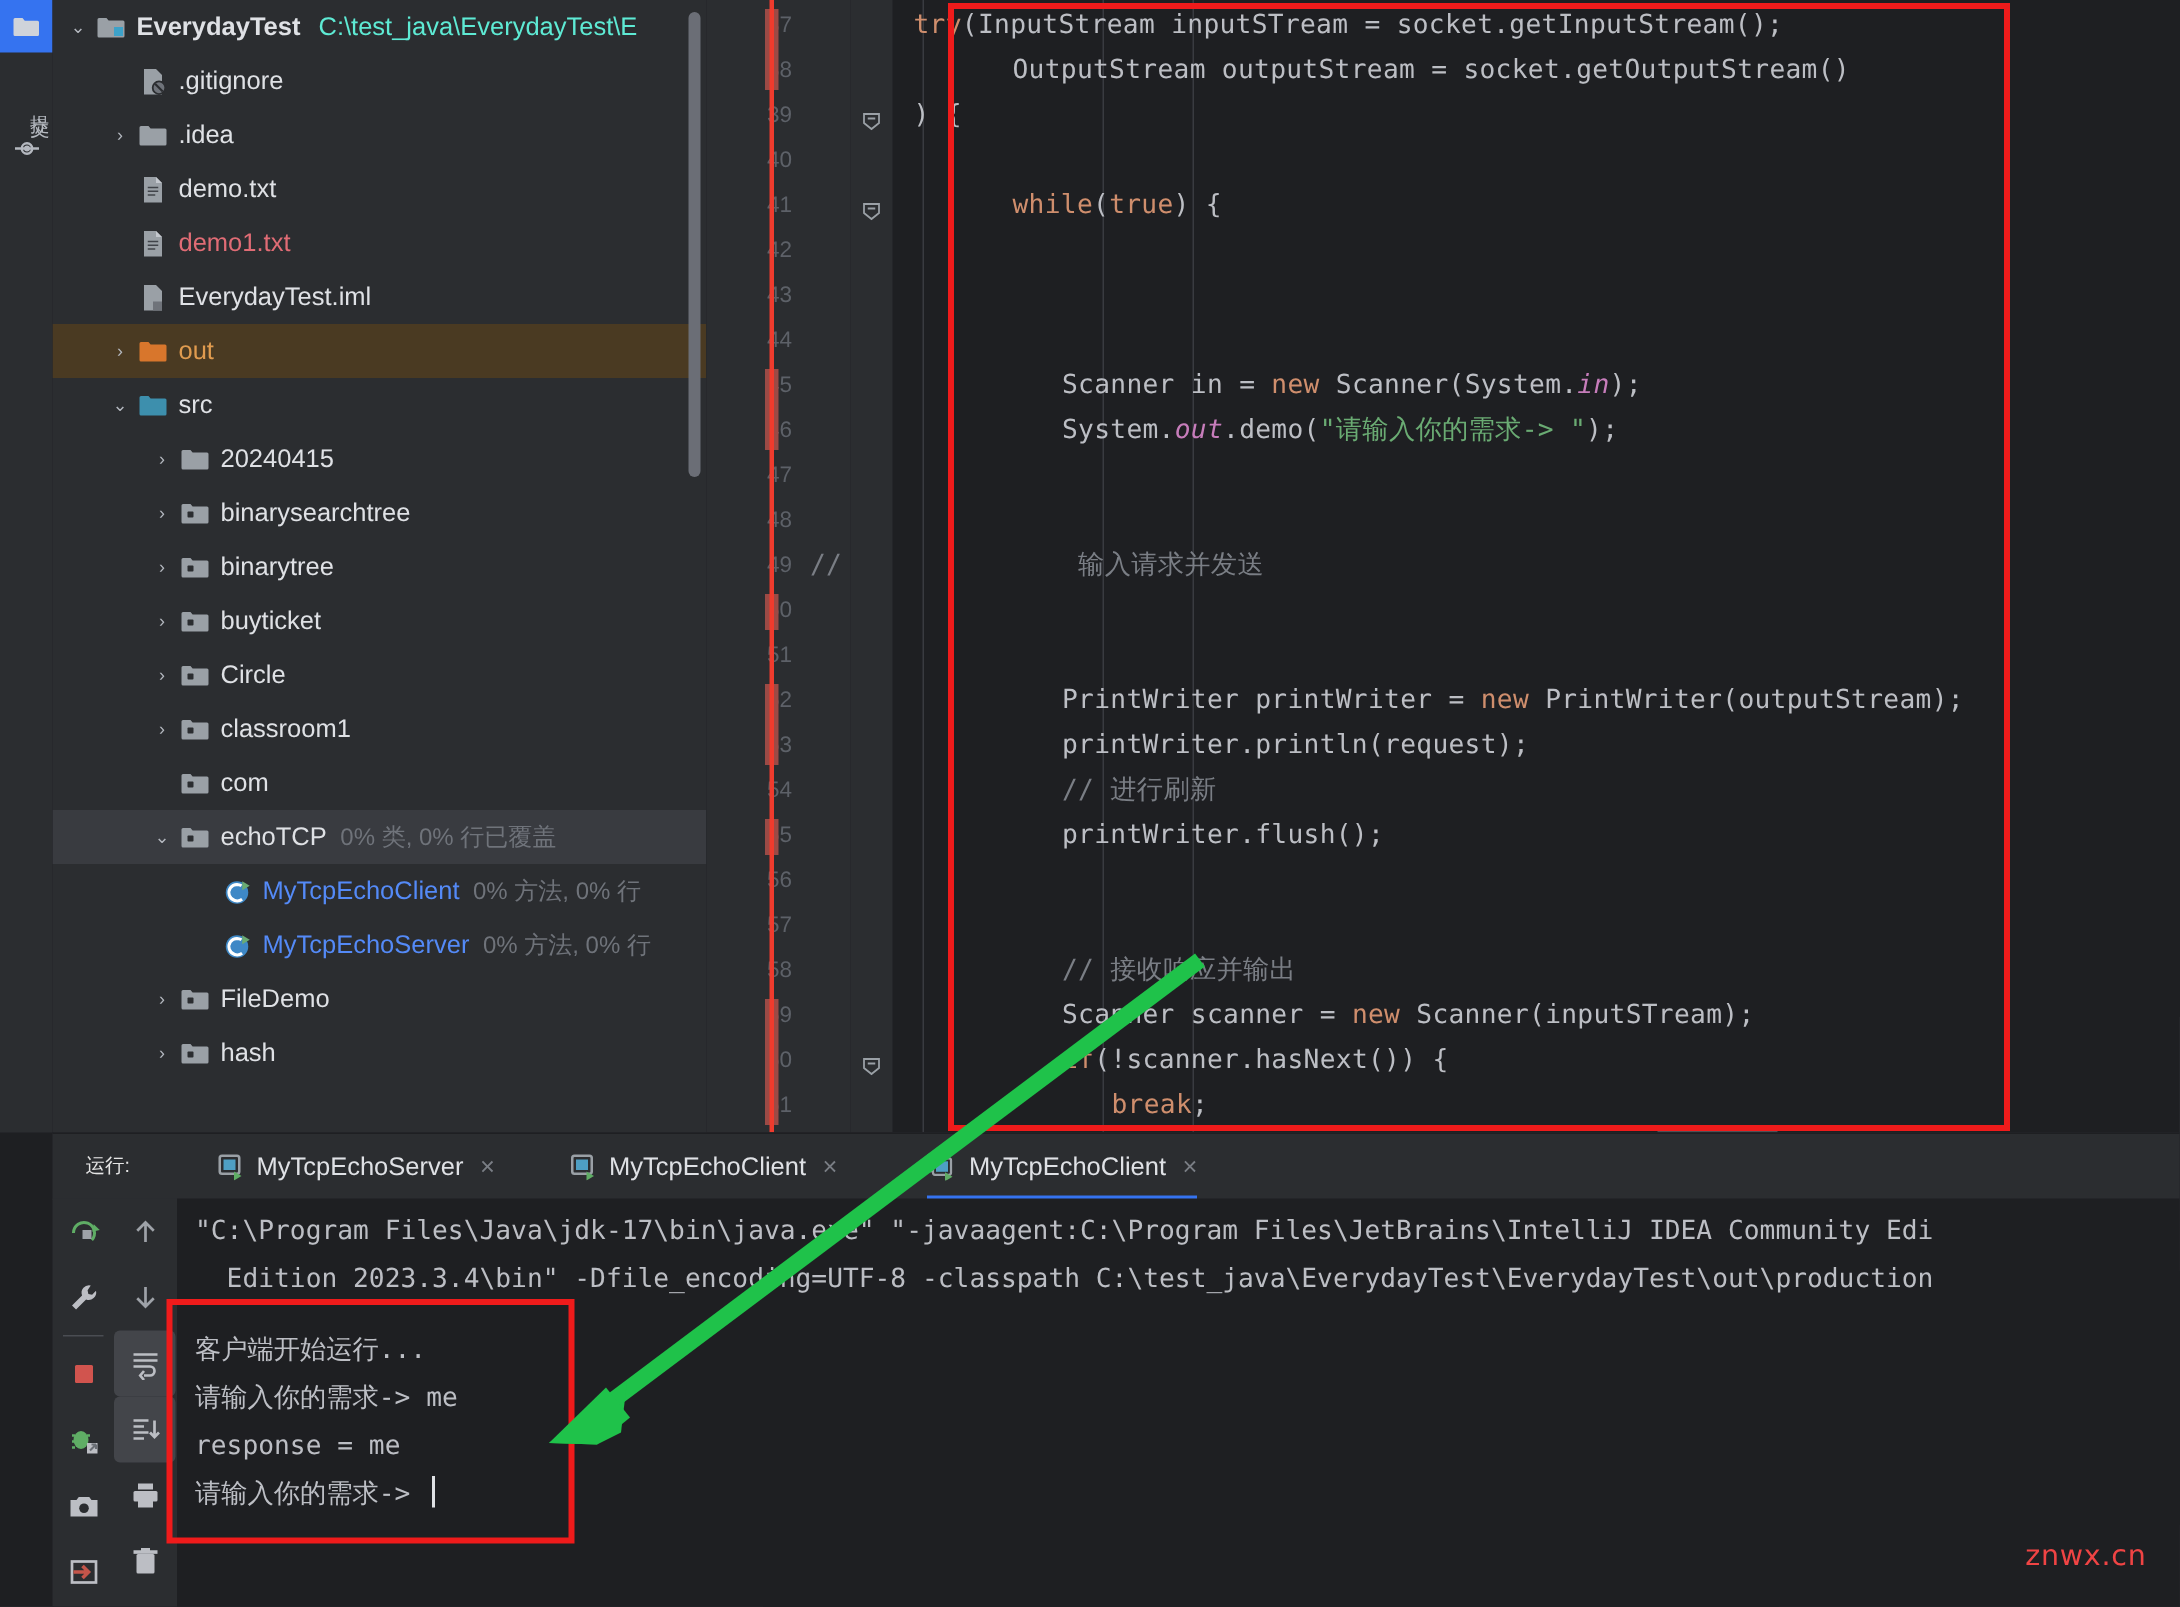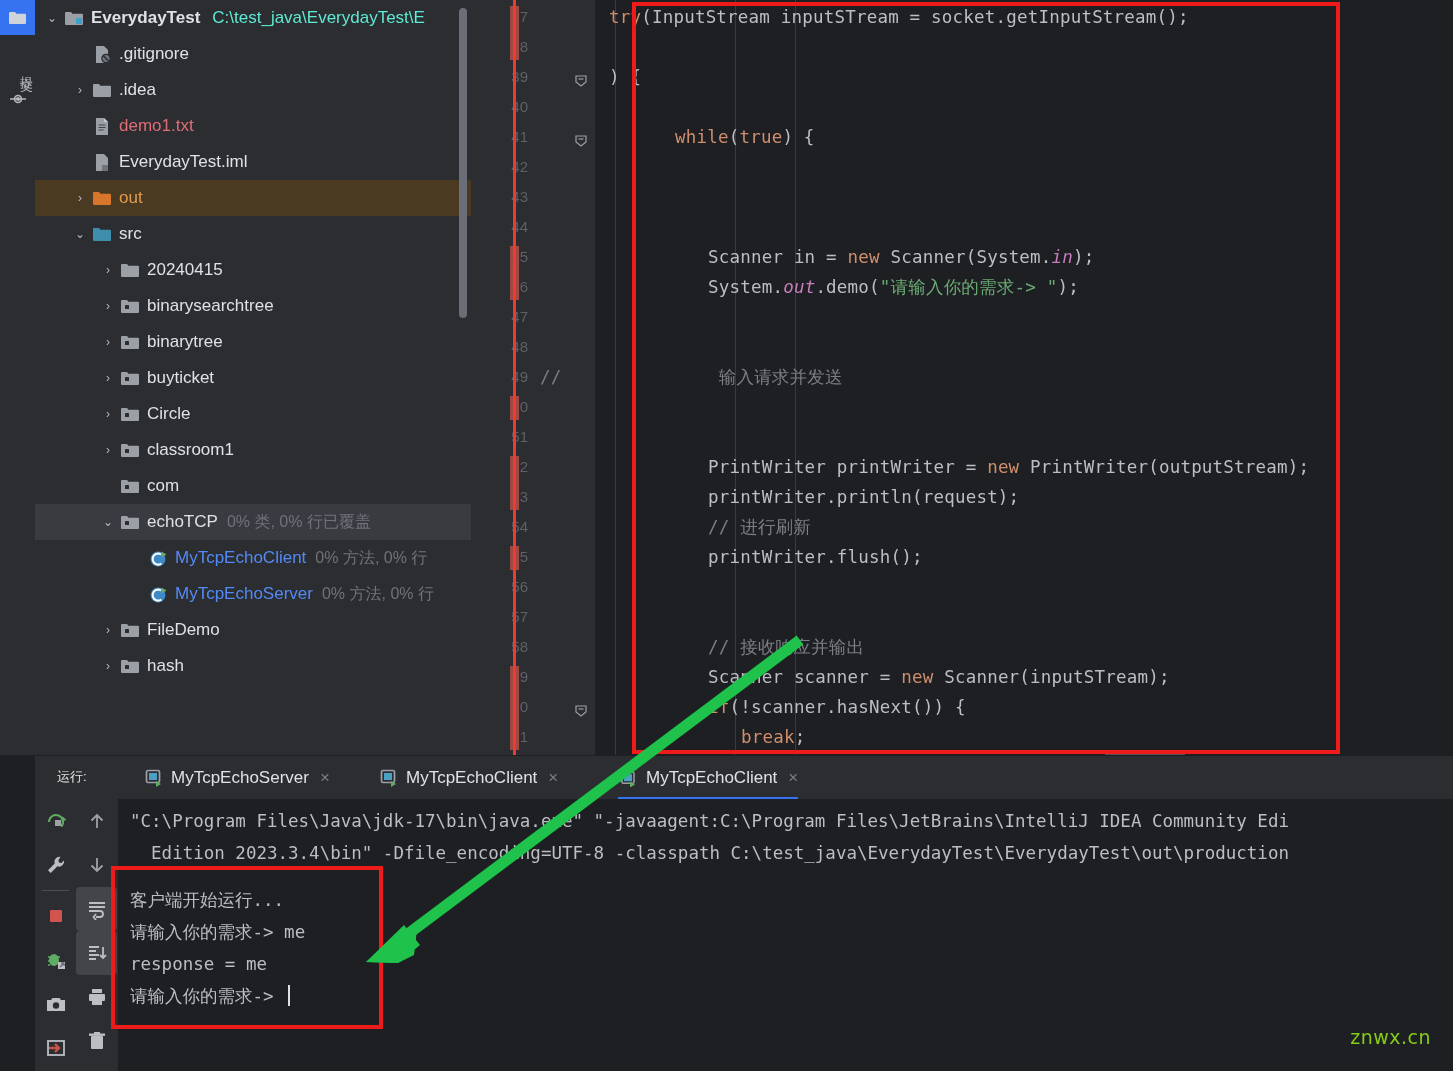--- a/index.html
+++ b/index.html
@@ -81,21 +81,21 @@
 
   #console{position:absolute;left:118px;top:44px;right:0;bottom:0;background:#1e1f22;overflow:hidden;}
   .col{position:absolute;left:12px;white-space:pre;font-size:17.5px;line-height:32px;color:#bcbec4;}
   .col.grey{color:#bcbec4;}
   #caret{position:absolute;width:2px;height:22px;background:#dfe1e5;}
 
   #console-redbox{position:absolute;left:111px;top:866px;width:272px;height:163px;border:4px solid #ef1b1b;box-sizing:border-box;pointer-events:none;}
 
   #arrow{position:absolute;left:0;top:0;width:1453px;height:1071px;pointer-events:none;}
 
-  #wm{position:absolute;right:22px;bottom:23px;font-size:19px;color:#84cc16;letter-spacing:0.5px;
+  #wm{position:absolute;right:22px;bottom:23px;font-size:19px;color:#ef4444;letter-spacing:0.5px;
       font-family:"DejaVu Sans",sans-serif;}
 </style>
 </head>
 <body>
 
 <div id="rail">
   <div class="proj-btn">
     <span>
       <svg width="19" height="15" viewBox="0 0 19 15">
           <path d="M1 3a1 1 0 011-1h5l1.5 1.8H17a1 1 0 011 1V13a1 1 0 01-1 1H2a1 1 0 01-1-1z" fill="#cfd3da"></path>
@@ -142,20 +142,31 @@
         <span class="lbl">.gitignore</span>
       </div>
       <div class="row" style="padding-left: 34px;">
         <span class="arrow">›</span>
         <span class="icon">
           <svg width="20" height="17" viewBox="0 0 20 17">
             <path d="M1 3a1 1 0 011-1h5l1.4 1.7H18a1 1 0 011 1V14a1 1 0 01-1 1H2a1 1 0 01-1-1z" fill="#9aa0a6"></path>
           </svg>
         </span>
         <span class="lbl">.idea</span>
+      </div>
+      <div class="row" style="padding-left: 34px;">
+        <span class="arrow"></span>
+        <span class="icon">
+          <svg width="16" height="19" viewBox="0 0 16 19">
+            <path d="M2 1h8l4 4v13H2z" fill="#9aa0a6"></path>
+            <path d="M10 1l4 4h-4z" fill="#c4c8ce"></path>
+            <path d="M4.5 8h7M4.5 10.5h7M4.5 13h5" stroke="#41444a" stroke-width="1.1"></path>
+          </svg>
+        </span>
+        <span class="lbl">demo.txt</span>
       </div>
       <div class="row" style="padding-left: 34px;">
         <span class="arrow"></span>
         <span class="icon">
           <svg width="16" height="19" viewBox="0 0 16 19">
             <path d="M2 1h8l4 4v13H2z" fill="#9aa0a6"></path>
             <path d="M10 1l4 4h-4z" fill="#c4c8ce"></path>
             <path d="M4.5 8h7M4.5 10.5h7M4.5 13h5" stroke="#41444a" stroke-width="1.1"></path>
           </svg>
         </span>
@@ -374,20 +385,21 @@
           <path d="M3.5 4h5" stroke="#9aa0a6" stroke-width="1.2"></path>
         </svg>
       </div>
     </div>
   <div id="redline"></div>
   <div id="codearea">
     <div class="ind" style="left:14px"></div>
     <div class="ind" style="left:134px"></div>
     <div class="ind" style="left:194px"></div>
   <div class="cl mono" style="top: 2px; left: 8px;"><span class="k">try</span><span class="t">(InputStream inputSTream = socket.getInputStream();</span></div>
+      <div class="cl mono" style="top: 32px; left: 74px;"><span class="t">OutputStream outputStream = socket.getOutputStream()</span></div>
       <div class="cl mono" style="top: 62px; left: 8px;"><span class="t">) {</span></div>
       <div class="cl mono" style="top: 122px; left: 74px;"><span class="k">while</span><span class="t">(</span><span class="k">true</span><span class="t">) {</span></div>
       <div class="cl mono" style="top: 242px; left: 107px;"><span class="t">Scanner in = </span><span class="k">new</span><span class="t"> Scanner(System.</span><span class="it">in</span><span class="t">);</span></div>
       <div class="cl mono" style="top: 272px; left: 107px;"><span class="t">System.</span><span class="it">out</span><span class="t">.demo(</span><span class="s">"请输入你的需求-&gt; "</span><span class="t">);</span></div>
       <div class="cl mono" style="top: 362px; left: 107px;"><span class="cm"> 输入请求并发送</span></div>
       <div class="cl mono" style="top: 452px; left: 107px;"><span class="t">PrintWriter printWriter = </span><span class="k">new</span><span class="t"> PrintWriter(outputStream);</span></div>
       <div class="cl mono" style="top: 482px; left: 107px;"><span class="t">printWriter.println(request);</span></div>
       <div class="cl mono" style="top: 512px; left: 107px;"><span class="cm">// 进行刷新</span></div>
       <div class="cl mono" style="top: 542px; left: 107px;"><span class="t">printWriter.flush();</span></div>
       <div class="cl mono" style="top: 632px; left: 107px;"><span class="cm">// 接收响应并输出</span></div>

